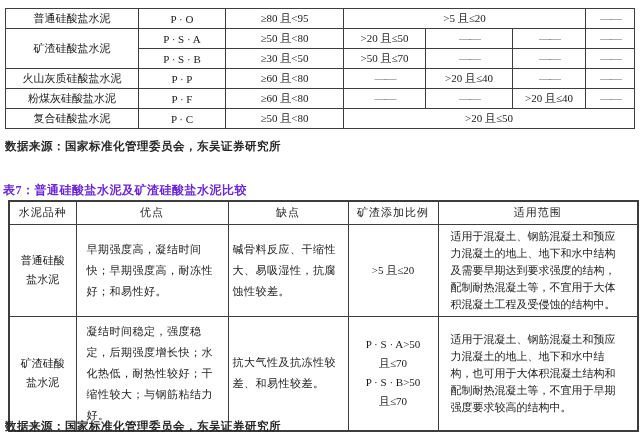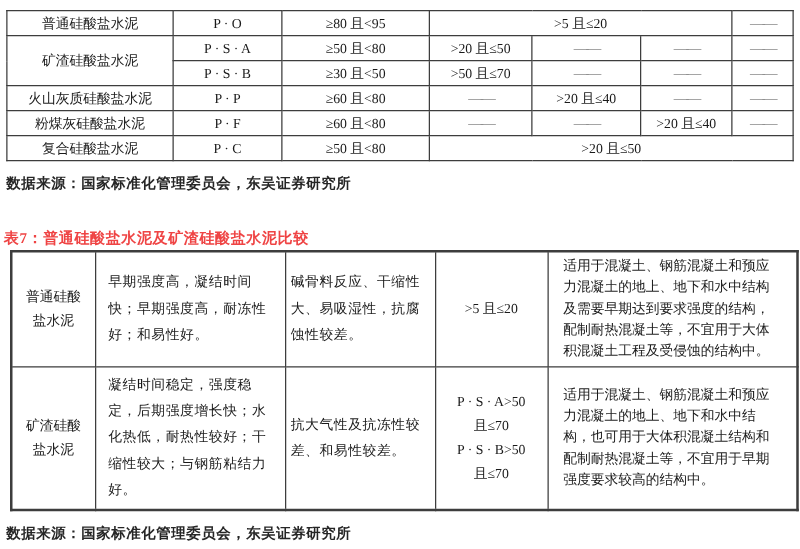--- a/index.html
+++ b/index.html
@@ -45,21 +45,21 @@
   }
   .source.s1 { top: 139px; }
   .source.s2 { top: 419px; }
 
   
   .t7-title {
     position: absolute;
     top: 182px; left: 3px;
     font-size: 12px;
     font-weight: bold;
-    color: #ef4444;
+    color: #6d28d9;
     letter-spacing: 0.5px;
   }
 
   
   .t7 {
     position: absolute;
     top: 200px; left: 8px;
     width: 629px;
     border-collapse: collapse;
     table-layout: fixed;
@@ -172,20 +172,27 @@
 
 <table class="t7">
   <colgroup>
     <col style="width:67px">
       <col style="width:152px">
       <col style="width:120px">
     <col style="width:90px">
       <col style="width:200px">
   </colgroup>
   <tbody>
+      <tr>
+    <th>水泥品种</th>
+    <th>优点</th>
+    <th>缺点</th>
+    <th>矿渣添加比例</th>
+    <th>适用范围</th>
+  </tr>
   <tr class="row-a">
     <td class="cell-type">普通硅酸
 盐水泥</td>
     <td class="cell-pros">早期强度高，凝结时间快；早期强度高，耐冻性好；和易性好。</td>
     <td class="cell-cons">碱骨料反应、干缩性大、易吸湿性，抗腐蚀性较差。</td>
     <td class="cell-ratio">&gt;5 且≤20</td>
     <td class="cell-scope">适用于混凝土、钢筋混凝土和预应力混凝土的地上、地下和水中结构及需要早期达到要求强度的结构，配制耐热混凝土等，不宜用于大体积混凝土工程及受侵蚀的结构中。</td>
   </tr>
   <tr class="row-b">
     <td class="cell-type">矿渣硅酸

